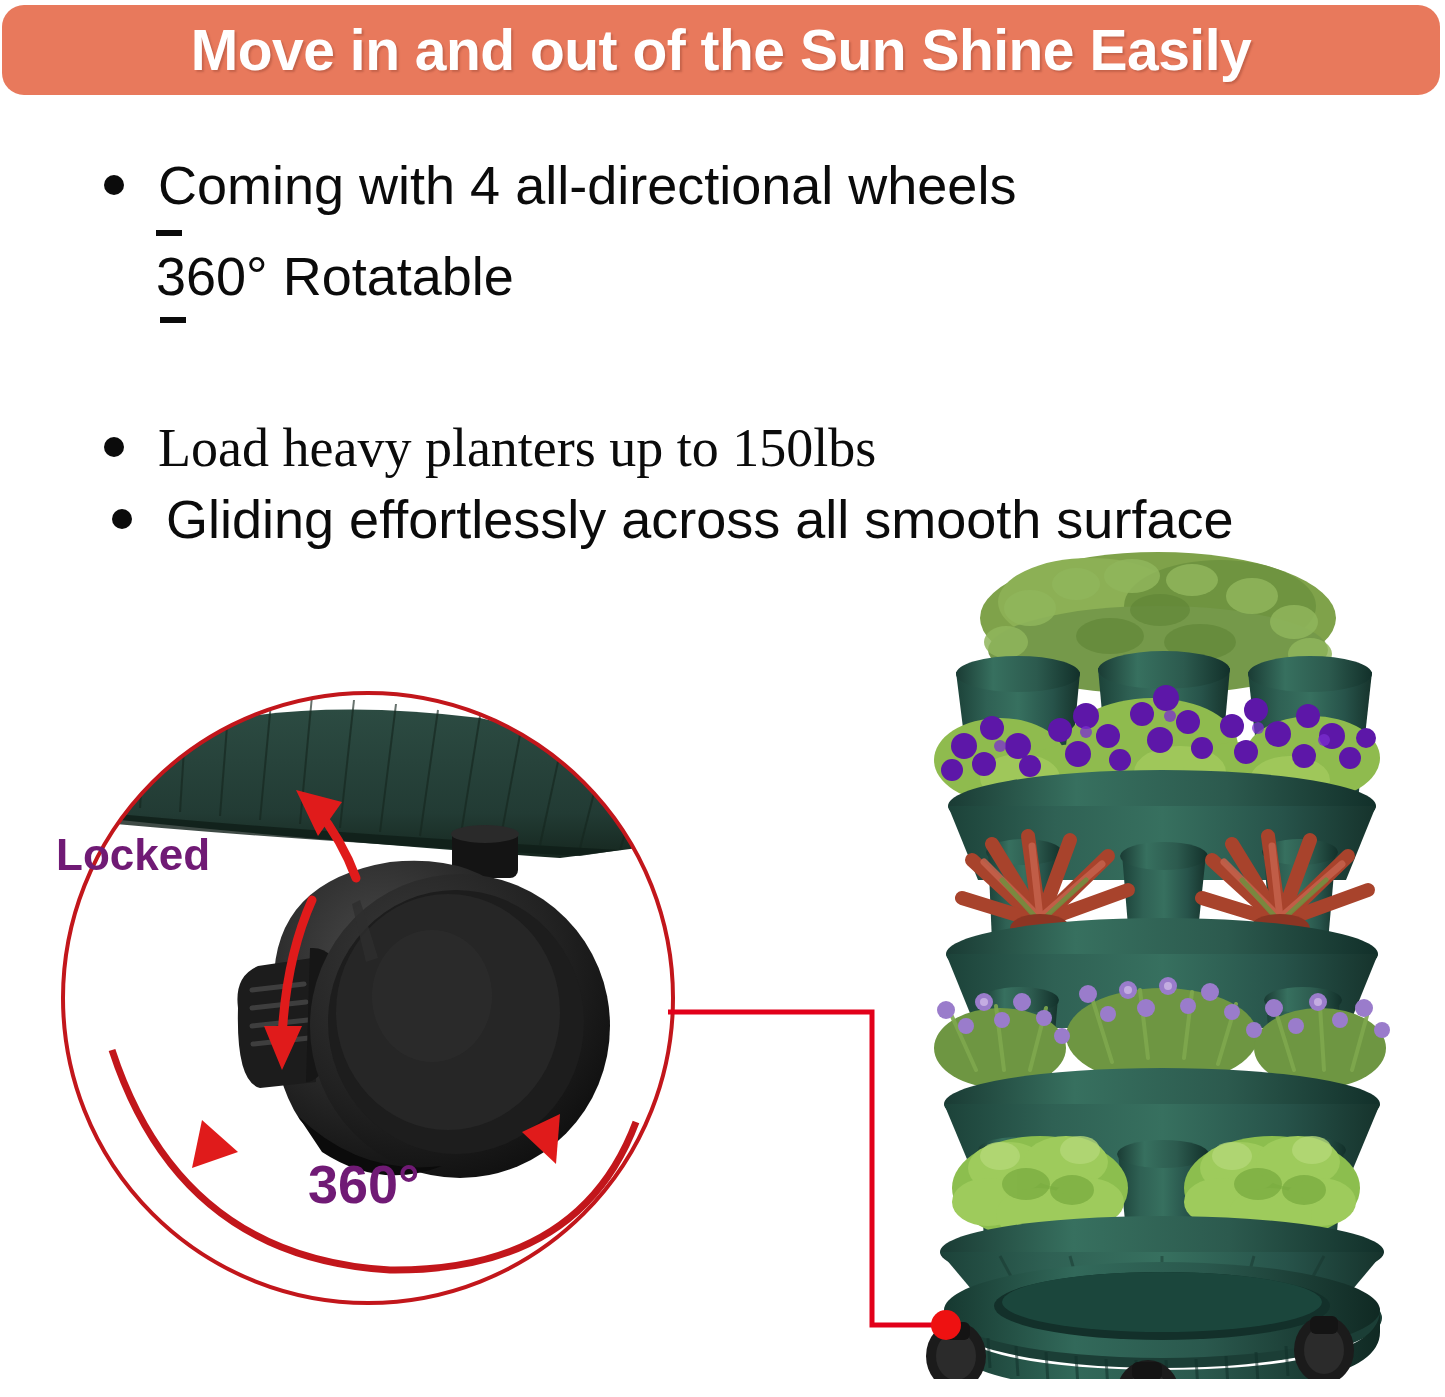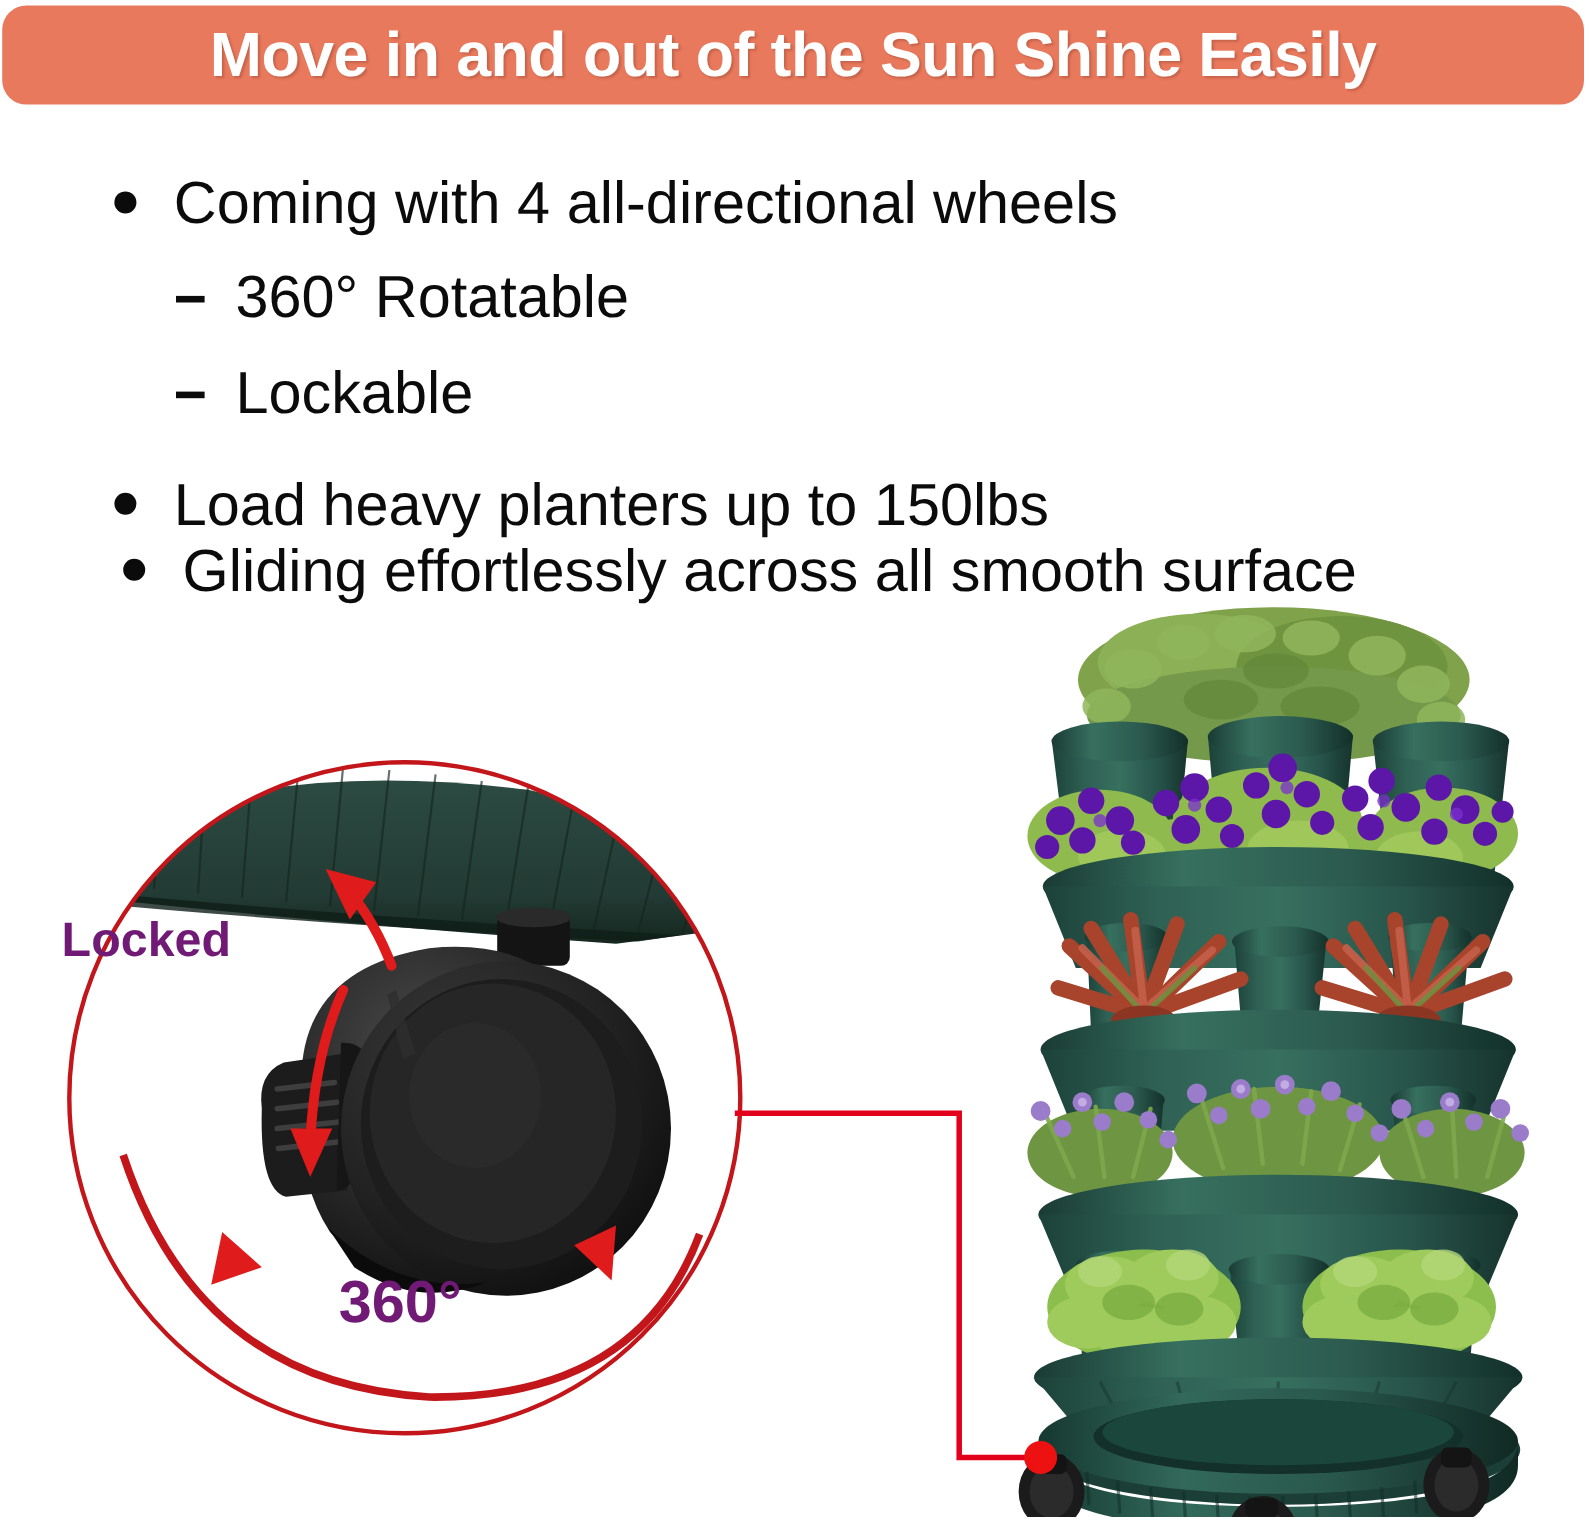--- a/index.html
+++ b/index.html
@@ -71,23 +71,23 @@
     height: 6px;
     background: #0B0B0B;
     margin-right: 16px;
     position: relative;
     top: -13px;
     flex: none;
   }
   .b-text { font-size: 54px; line-height: 1; margin-left: 12px; }
 
   .row1 { left: 104px; top: 158px; }
-  .row2 { left: 160px; top: 243px; }
+  .row2 { left: 144px; top: 243px; flex-direction: column; }
   .row3 { left: 160px; top: 330px; }
-  .row4 { left: 104px; top: 432px; }
+  .row4 { left: 104px; top: 421px; font-family: Liberation Serif, serif; }
   .row5 { left: 112px; top: 492px; }
 
   
   .callout {
     position: absolute;
     left: 60px;
     top: 690px;
     width: 620px;
     height: 620px;
   }
@@ -131,21 +131,20 @@
       <span class="b-text">Coming with 4 all-directional wheels</span>
     </div>
 
     <div class="b-row row2">
       <span class="b-dash"></span>
       <span class="b-text">360° Rotatable</span>
     </div>
 
     <div class="b-row row3">
       <span class="b-dash"></span>
-      <span class="b-text">Lockable</span>
     </div>
 
     <div class="b-row row4">
       <span class="b-dot"></span>
       <span class="b-text">Load heavy planters up to 150lbs</span>
     </div>
 
     <div class="b-row row5">
       <span class="b-dot"></span>
       <span class="b-text">Gliding effortlessly across all smooth surface</span>

